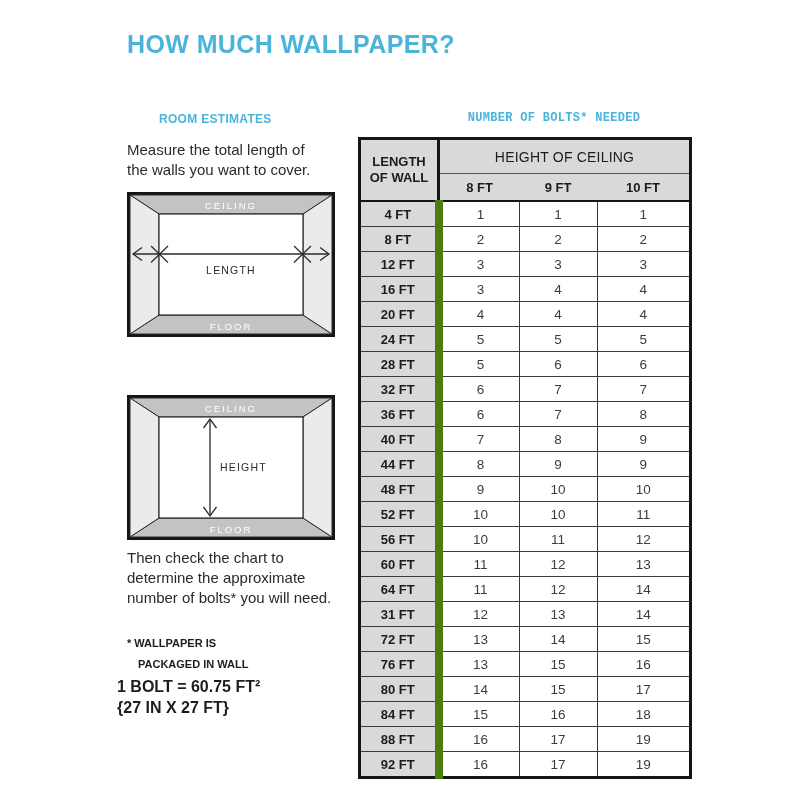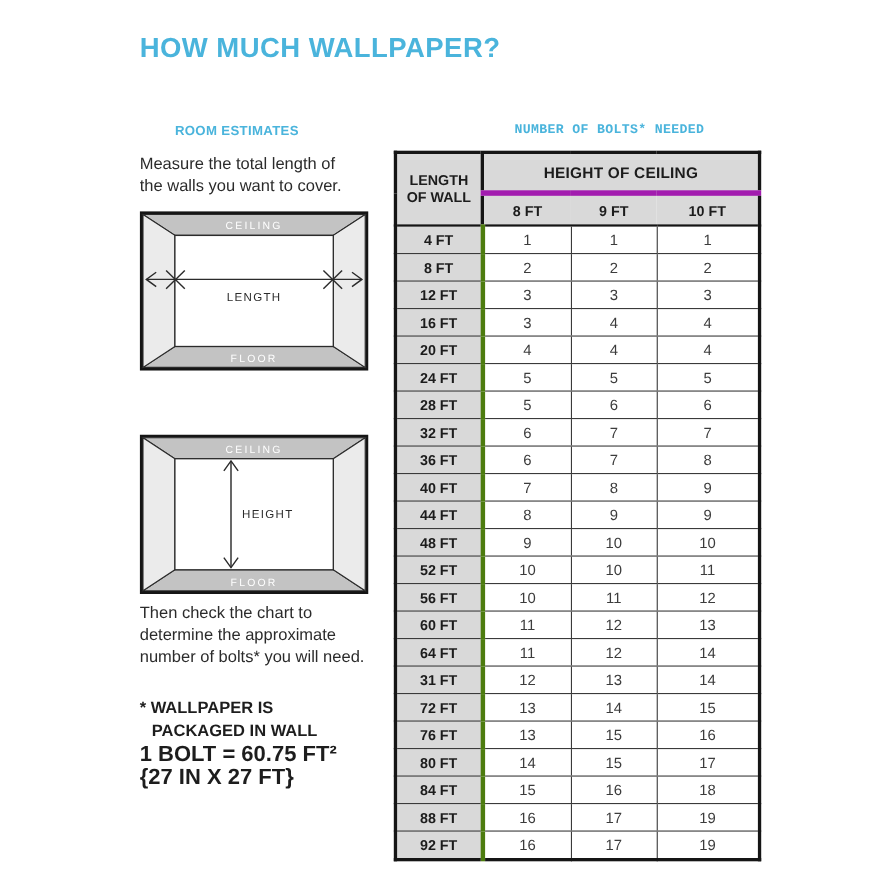--- a/index.html
+++ b/index.html
@@ -16,54 +16,54 @@
     font-size:12px;font-weight:bold;color:var(--accent,#4ab4dc);letter-spacing:0.3px;margin-left:32px;
   }
   .room-heading{left:127px;top:112px;}
   .table-heading{left:358px;top:111px;width:328px;text-align:center;font-family:Liberation Mono, monospace;}
   .body-text{
     font-size:15px;line-height:20px;color:#2b2b2b;white-space:pre-line;
   }
   .step1{left:127px;top:140px;}
   .step2{left:127px;top:349px;}
   .step3{left:127px;top:548px;}
-  .footnote{left:127px;top:633px;font-size:15px;line-height:21px;font-weight:bold;color:#1d1d1d;}
+  .footnote{left:127px;top:633px;font-size:11px;line-height:21px;font-weight:bold;color:#1d1d1d;}
   .footnote .l2{padding-left:11px;}
-  .bolt-spec{left:127px;top:676px;font-size:20px;line-height:21px;font-weight:bold;color:#1d1d1d;white-space:pre-line;}
+  .bolt-spec{left:117px;top:676px;font-size:16px;line-height:21px;font-weight:bold;color:#1d1d1d;white-space:pre-line;}
   .diagram1{left:127px;top:192px;}
   .diagram2{left:127px;top:395px;}
 
   
   .bolts-table-wrap{left:358px;top:137px;}
   table.bolts{
     border-collapse:collapse;background:#fff;border:3px solid #151515;
     table-layout:fixed;
   }
   table.bolts th,table.bolts td{
     padding:0;text-align:center;vertical-align:middle;
   }
   th.corner{
     width:76px;background:var(--tablegray,#d9d9d9);
     border-right:3px solid #151515;border-bottom:2px solid #151515;
     font-size:13px;font-weight:bold;color:#1c1c1c;line-height:16px;white-space:pre-line;
   }
   th.span-head{
     background:var(--tablegray,#d9d9d9);height:33px;
-    border-bottom:5px solid #a21caf;
-    font-size:14px;font-weight:bold;color:#1c1c1c;letter-spacing:0.2px;
+    border-bottom:1px solid #a21caf;
+    font-size:14px;font-weight:normal;color:#1c1c1c;letter-spacing:0.2px;
   }
   th.sub{
     background:var(--tablegray,#d9d9d9);height:26px;
     border-bottom:2px solid #151515;
     font-size:13px;font-weight:bold;color:#1c1c1c;
   }
   th.sub.c8{width:79px;} th.sub.c9{width:78px;} th.sub.c10{width:92px;}
   td.len{
     background:var(--tablegray,#d9d9d9);
-    border-right:4px solid #4d7c0f;border-bottom:1px solid #3a3a3a;
+    border-right:8px solid #4d7c0f;border-bottom:1px solid #3a3a3a;
     font-size:13px;font-weight:bold;color:#1c1c1c;height:24px;
   }
   td.val{
     border-bottom:1px solid #3a3a3a;font-size:13.5px;color:#3c3c3c;height:24px;background:#fff;
   }
   td.val + td.val{border-left:1px solid #3a3a3a;}
   tr:last-child td{border-bottom:none;}
 
   
   .diag-surface-label{fill:#ffffff;font-size:9.5px;letter-spacing:2px;font-family:"Liberation Sans","DejaVu Sans",sans-serif;}

